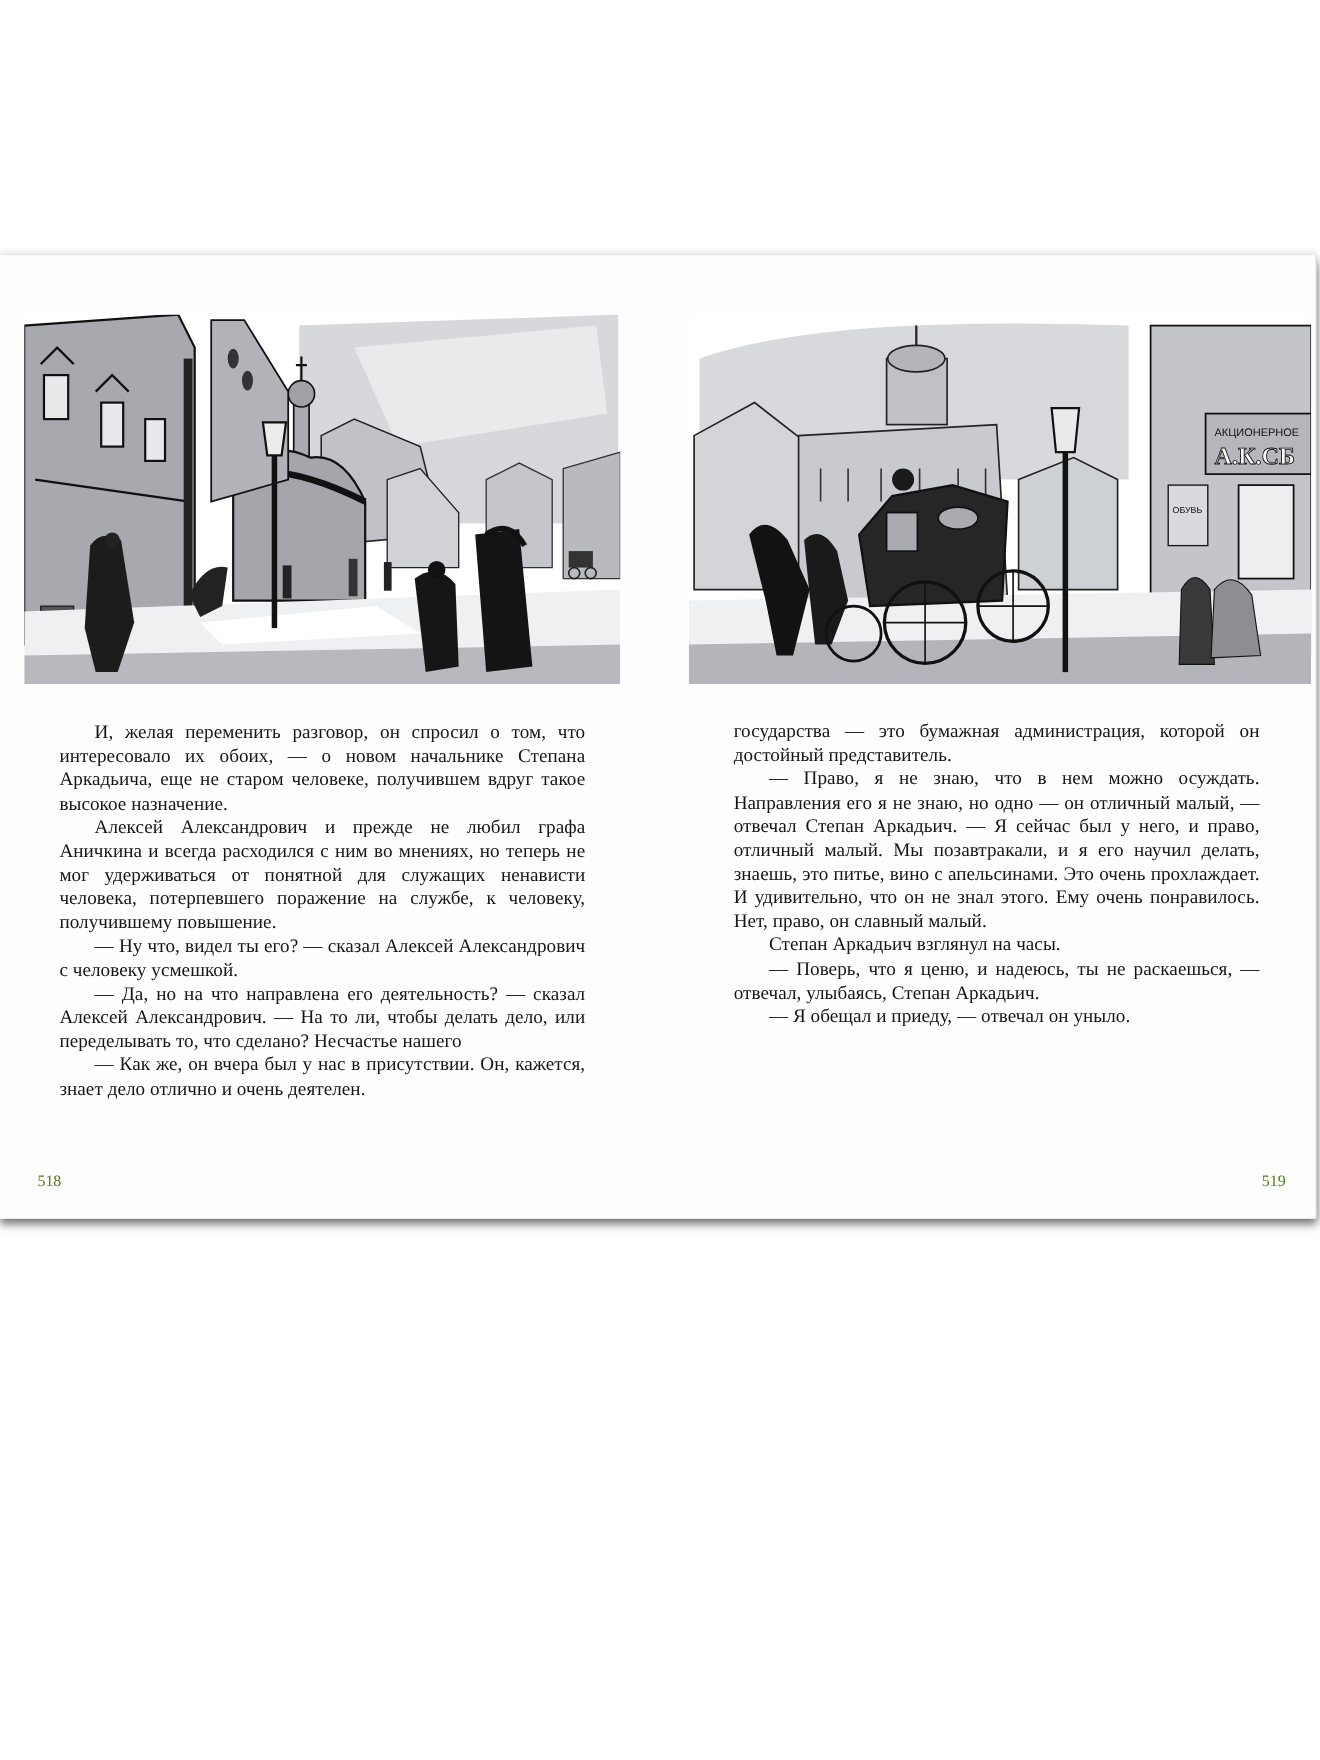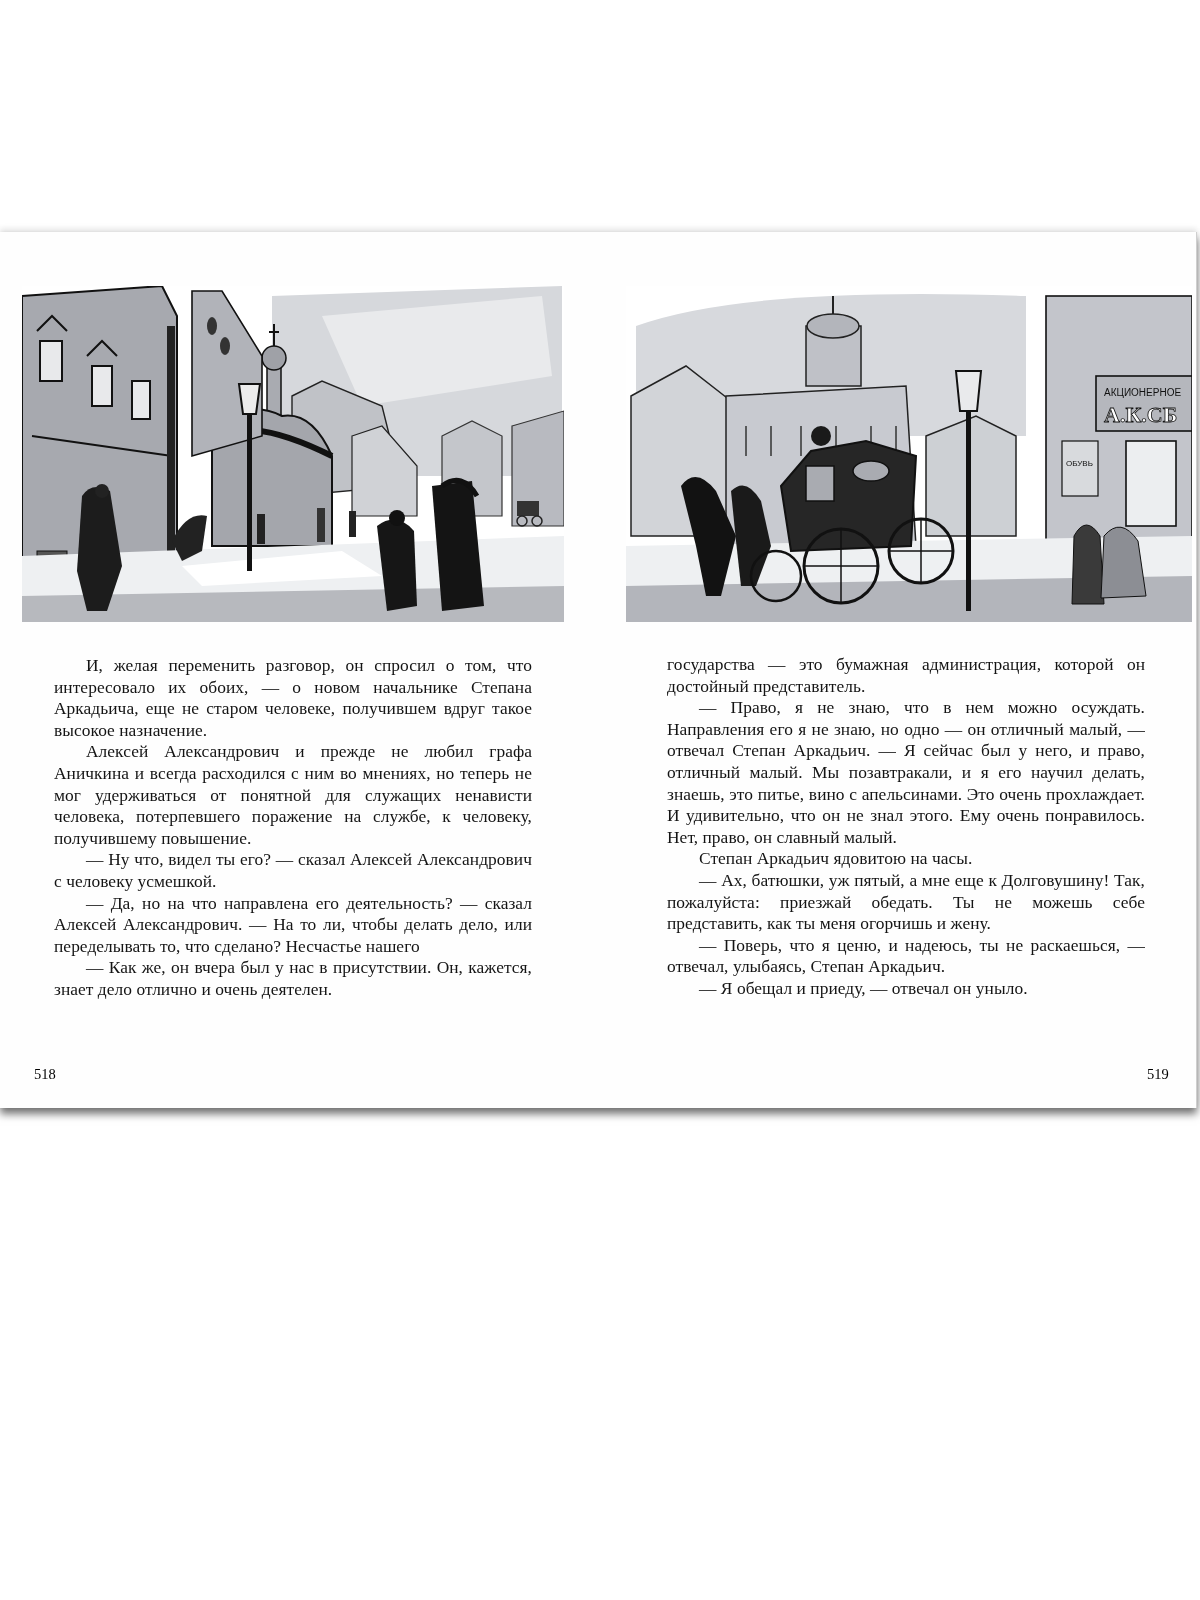--- a/index.html
+++ b/index.html
@@ -22,21 +22,21 @@
 
   .text-col {
     position: absolute; font-size: 17.4px; line-height: 21.6px; text-align: justify;
     letter-spacing: 0.05px;
   }
   .text-col p { margin: 0; text-indent: 32px; }
   .text-col p.noindent { text-indent: 0; }
   .col-left { left: 54px; top: 655px; width: 478px; }
   .col-right { left: 667px; top: 654px; width: 478px; }
 
-  .page-num { position: absolute; font-size: 14.5px; color: #000000; }
+  .page-num { position: absolute; font-size: 14.5px; color: #4d7c0f; }
   .pn-left { left: 34px; top: 1066px; }
   .pn-right { left: 1147px; top: 1066px; }
 </style>
 </head>
 <body>
 
 <div class="spread"></div>
 
 <div class="illustration ill-left">
   <svg viewBox="0 0 542 336" preserveAspectRatio="none">
@@ -163,18 +163,17 @@
   <p>Алексей Александрович и прежде не любил графа Аничкина и всегда расходился с ним во мнениях, но теперь не мог удерживаться от понятной для служащих ненависти человека, потерпевшего поражение на службе, к человеку, получившему повышение.</p>
   <p>— Ну что, видел ты его? — сказал Алексей Александрович с человеку усмешкой.</p>
   <p>— Да, но на что направлена его деятельность? — сказал Алексей Александрович. — На то ли, чтобы делать дело, или переделывать то, что сделано? Несчастье нашего</p>
   <p>— Как же, он вчера был у нас в присутствии. Он, кажется, знает дело отлично и очень деятелен.</p>
 </div>
 <div class="page-num pn-left">518</div>
 
 <div class="text-col col-right">
   <p class="noindent">государства — это бумажная администрация, которой он достойный представитель.</p>
   <p>— Право, я не знаю, что в нем можно осуждать. Направления его я не знаю, но одно — он отличный малый, — отвечал Степан Аркадьич. — Я сейчас был у него, и право, отличный малый. Мы позавтракали, и я его научил делать, знаешь, это питье, вино с апельсинами. Это очень прохлаждает. И удивительно, что он не знал этого. Ему очень понравилось. Нет, право, он славный малый.</p>
-  <p>Степан Аркадьич ядовитою на часы.</p>
-  <p>— Ах, батюшки, уж пятый, а мне еще к Долговушину! Так, пожалуйста: приезжай обедать. Ты не можешь себе представить, как ты меня огорчишь и жену.</p>
+  <p>Степан Аркадьич взглянул на часы.</p>
   <p>— Поверь, что я ценю, и надеюсь, ты не раскаешься, — отвечал, улыбаясь, Степан Аркадьич.</p>
   <p>— Я обещал и приеду, — отвечал он уныло.</p>
 </div>
 <div class="page-num pn-right">519</div>
 
 </body></html>

